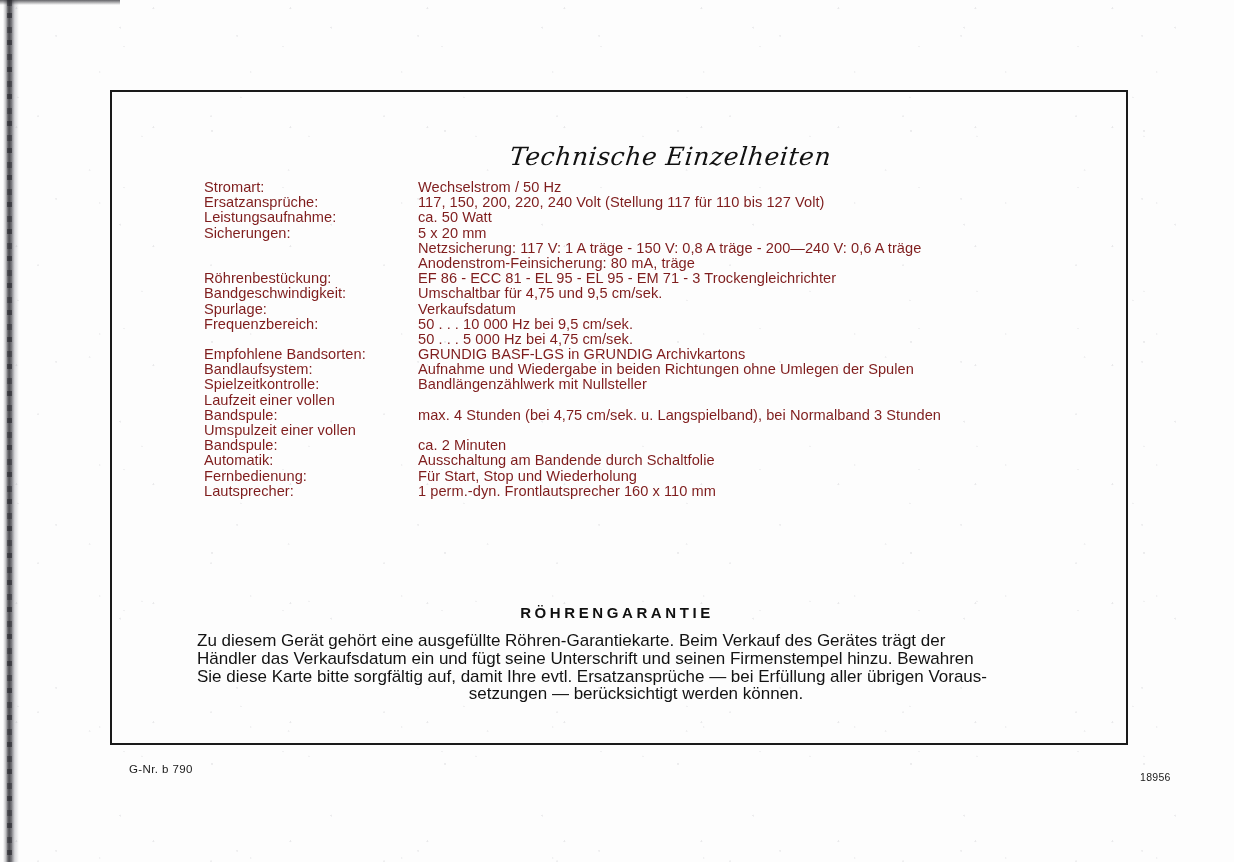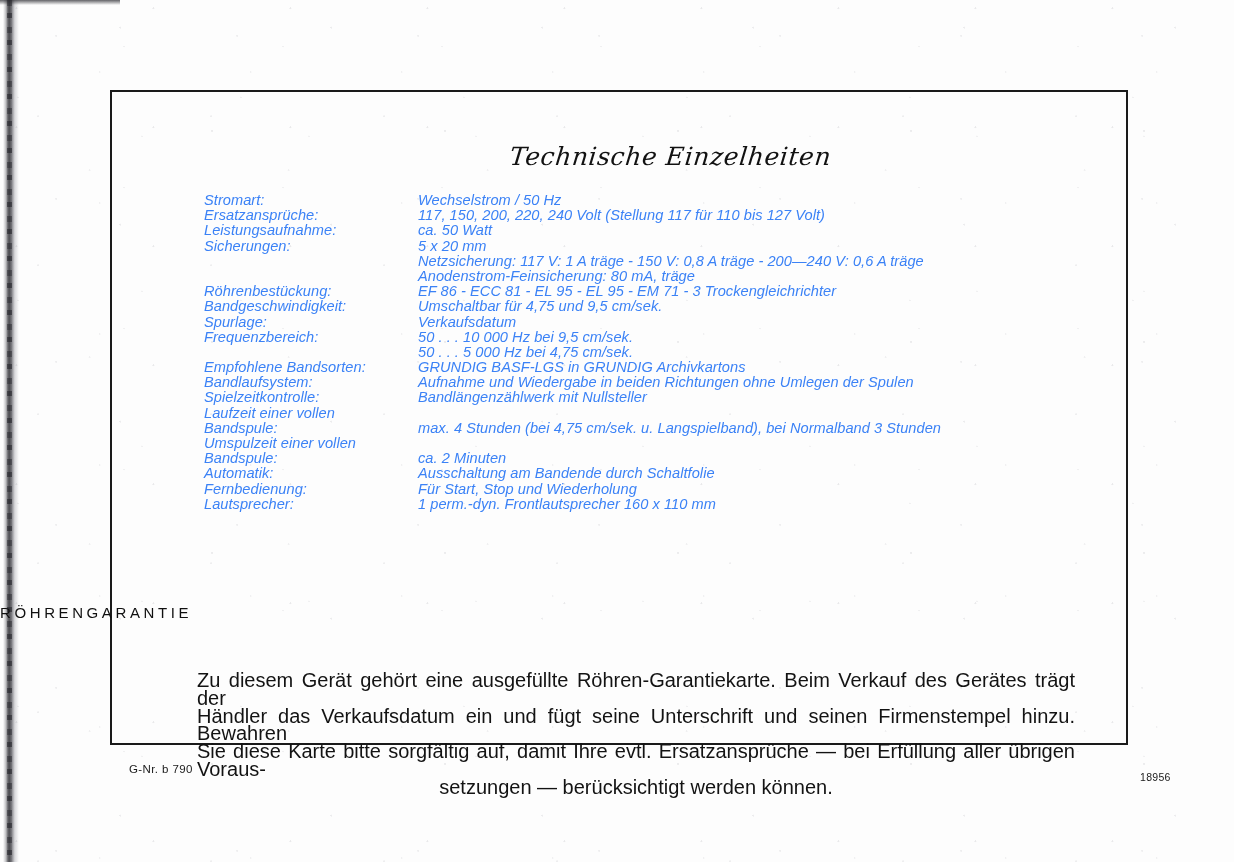--- a/index.html
+++ b/index.html
@@ -77,47 +77,45 @@
     font-style:italic;
     font-size:25px;
     letter-spacing:.6px;
     color:#121212;
     white-space:nowrap;
     transform:skewX(-6deg);
   }
 
   
   #spec{
-    position:absolute;left:204px;top:193px;width:880px;
+    position:absolute;left:204px;top:180px;width:880px;
     font-size:14.6px;
     line-height:15.2px;
     letter-spacing:.05px;
-    color:#3b82f6;
-    font-style:italic;
+    color:#7f1d1d;
   }
   .row{display:flex;align-items:flex-start;height:15.2px;}
   .lbl{width:206px;flex:0 0 206px;white-space:nowrap;}
   .val{flex:1;white-space:nowrap;margin-left:8px;}
 
   
   #guar-head{
     position:absolute;left:0;right:0;top:604px;
-    text-align:left;
+    text-align:center;
     font-size:15px;
-    font-weight:normal;
+    font-weight:bold;
     letter-spacing:3.6px;
     color:#101010;
   }
   #guar-body{
     position:absolute;left:197px;top:632px;width:878px;
-    font-size:20px;
+    font-size:17px;
     line-height:17.8px;
     color:#131313;
     text-align:justify;
-    margin-top:40px;
   }
   #guar-body p{margin:0;}
   #guar-body .last{text-align:center;}
 
   
   #gnr{
     position:absolute;left:129px;top:763px;
     font-size:11.5px;letter-spacing:.4px;color:#1a1a1a;
   }
   #docnum{

